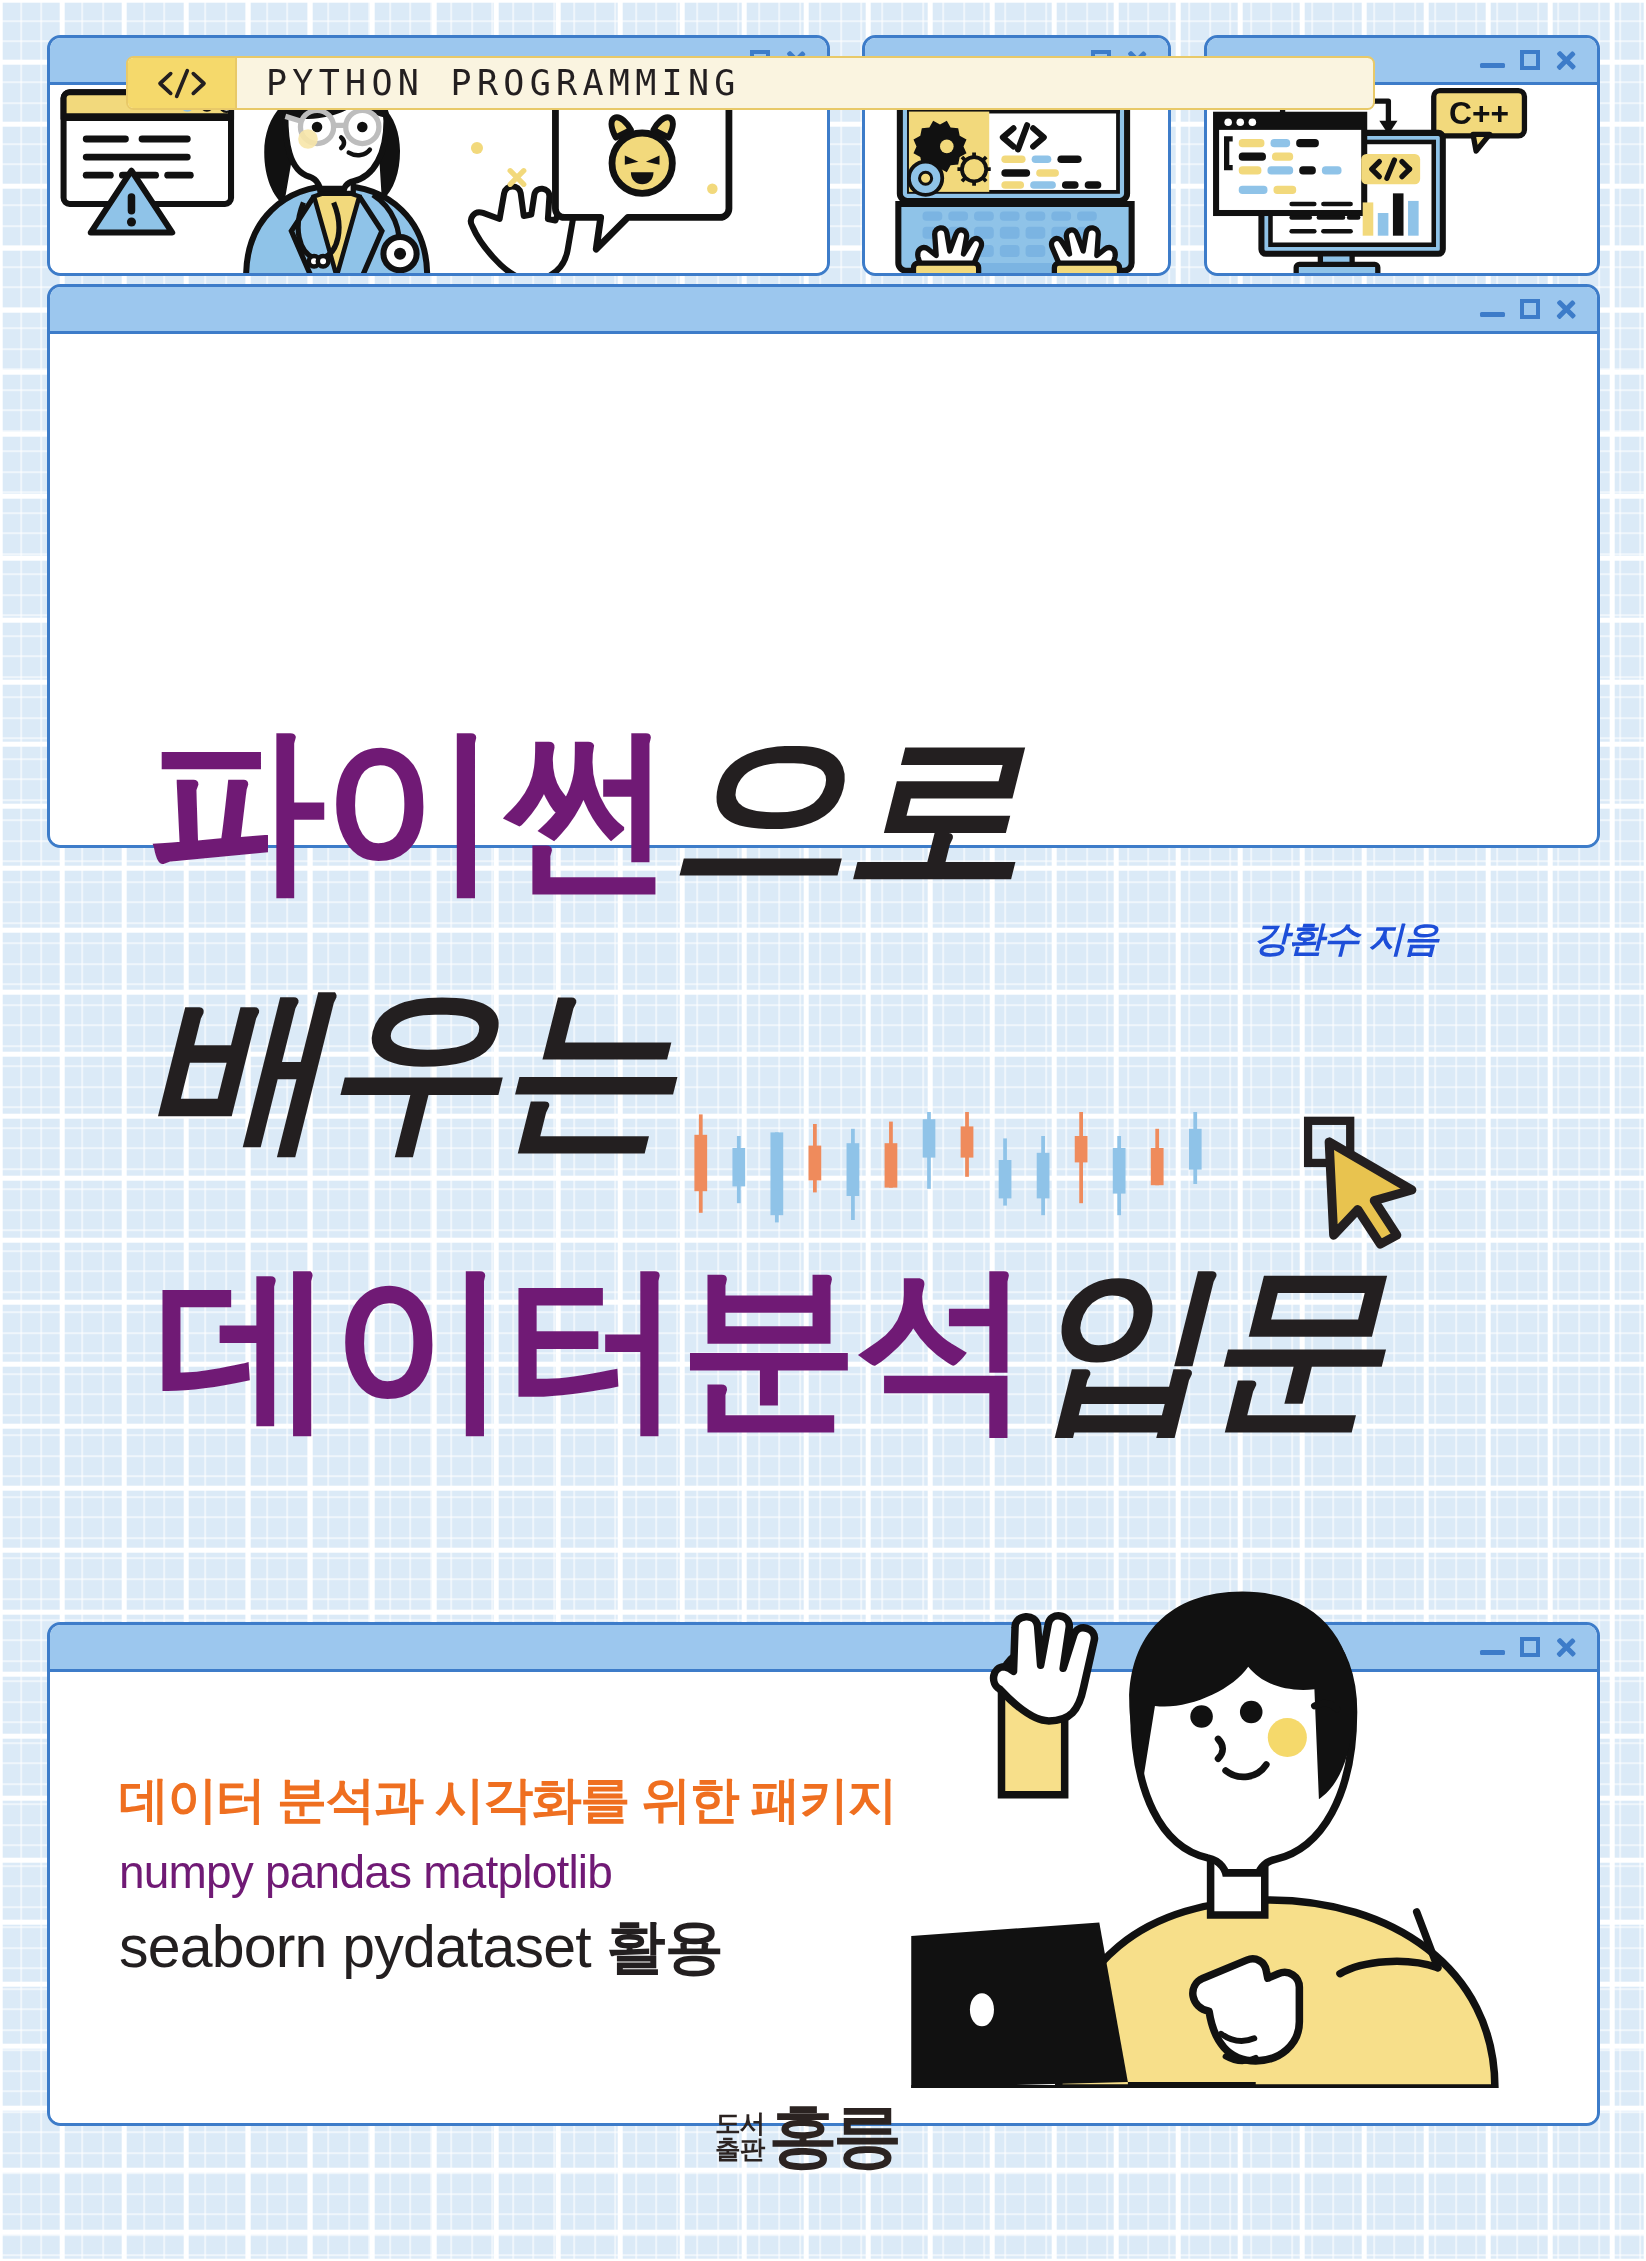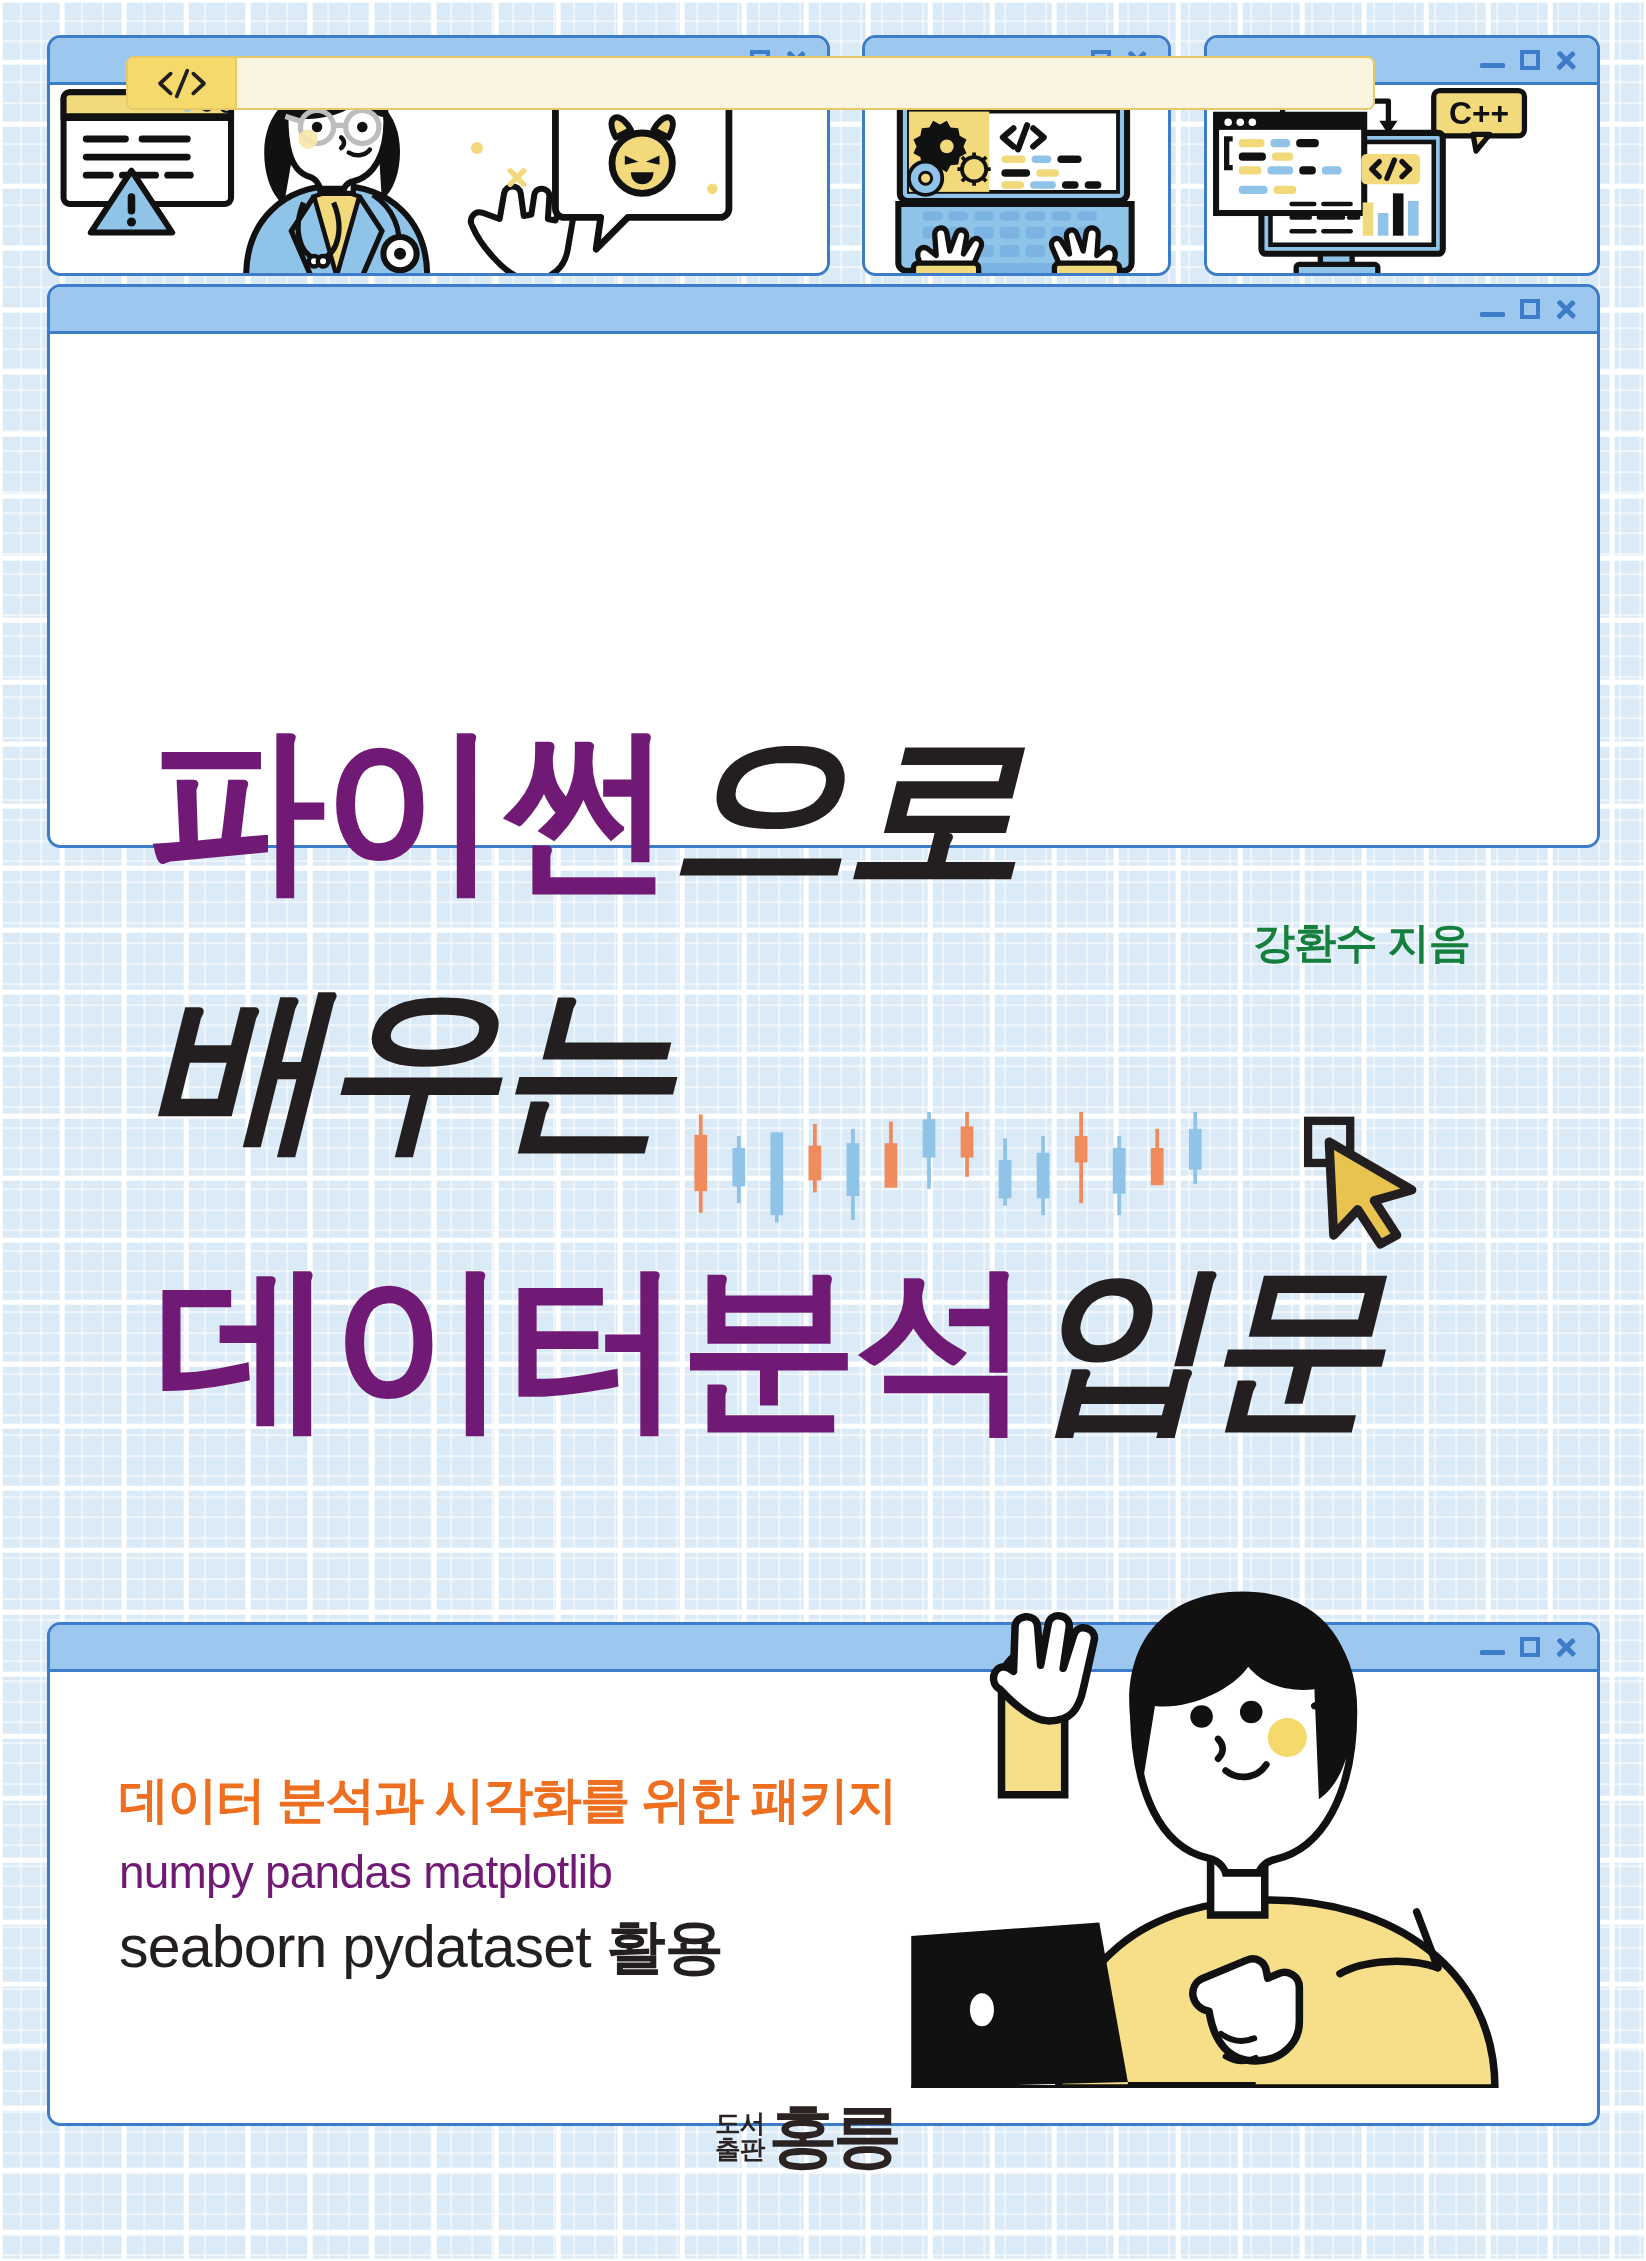--- a/index.html
+++ b/index.html
@@ -77,21 +77,21 @@
   
   .tl{position:absolute;font-weight:900;letter-spacing:-4.5px;line-height:1;white-space:nowrap;}
   #title-line1{left:147px;top:719px;font-size:179px;}
   #title-line2{left:147px;top:978px;font-size:179px;}
   #title-line3{left:156px;top:1257px;font-size:179px;}
   .or{color:#701a75;}
   .bk{color:#231f20;font-style:italic;}
 
   #author{
     position:absolute;left:1253px;top:915px;
-    font-size:42px;font-weight:800;color:#15803d;letter-spacing:-0.8px;
+    font-size:36px;font-weight:800;color:#1d4ed8;letter-spacing:-0.8px;font-style:italic;
   }
 
   
   #candles{position:absolute;left:681px;top:1112px;width:534px;height:120px;}
 
   
   #cursor{position:absolute;left:1272px;top:1095px;width:188px;height:181px;}
 
   
   #sub-kr{
@@ -391,20 +391,21 @@
 <div id="badge-row">
   <div id="badge-code">
     <svg viewBox="0 0 74 46">
       <g fill="none" stroke="#231f20" stroke-width="5" stroke-linecap="round" stroke-linejoin="round">
         <polyline points="22,10 8,23 22,36"></polyline>
         <line x1="44" y1="6" x2="30" y2="40"></line>
         <polyline points="52,10 66,23 52,36"></polyline>
       </g>
     </svg>
   </div>
+  <div id="badge-text">PYTHON PROGRAMMING</div>
 </div>
 
 <div class="tl" id="title-line1">
   <span class="or">파이썬</span><span class="bk">으로</span>
 </div>
 <div class="tl" id="title-line2">
   <span class="bk">배우는</span>
 </div>
 <div class="tl" id="title-line3">
   <span class="or">데이터분석</span><span class="bk">입문</span>

